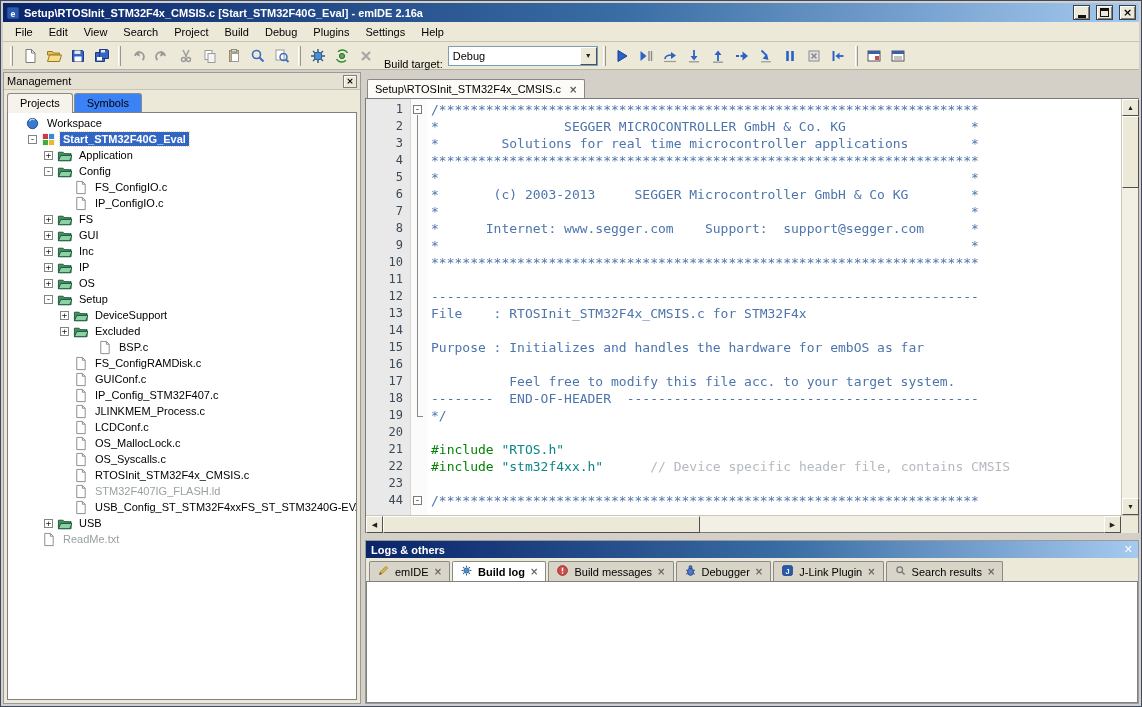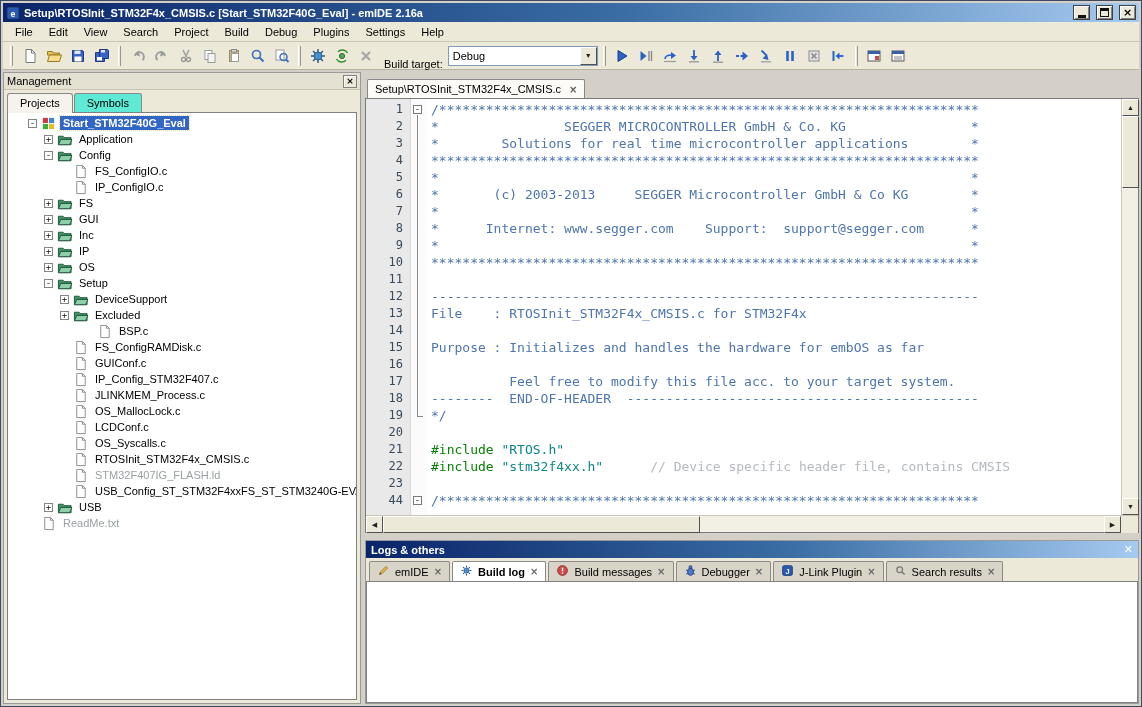--- a/index.html
+++ b/index.html
@@ -41,21 +41,21 @@
   .main{flex:1;display:flex;min-height:0}
   .left-panel{width:358px;flex:0 0 358px;display:flex;flex-direction:column;background:#ece9d8;
     border:1px solid #9a9a9a;margin:2px 0 0 0}
   .panel-header{height:17px;flex:0 0 17px;display:flex;align-items:center;padding:0 3px;
     background:#e4e1d2;border-bottom:1px solid #c8c4b4}
   .panel-header .ph-title{flex:1}
   .smallx{width:14px;height:13px;background:#ece9d8;border:1px solid #808080;
     box-shadow:inset 1px 1px 0 #fff;display:flex;align-items:center;justify-content:center;
     font:bold 9px "DejaVu Sans",sans-serif;cursor:default}
   .panel-tabs{height:22px;flex:0 0 22px;display:flex;align-items:flex-end;padding:3px 3px 0 3px;gap:1px}
-  .ptab{height:19px;padding:3px 12px 0 12px;background:#5eead4;border:1px solid #8a8a8a;border-bottom:none;
+  .ptab{height:19px;padding:3px 12px 0 12px;background:#3b82f6;border:1px solid #8a8a8a;border-bottom:none;
     border-radius:3px 3px 0 0;cursor:default}
   .ptab.active{background:#f5f3ec;margin-bottom:-1px;height:20px;z-index:2}
   .tree{flex:1;background:#fff;border:1px solid #808080;margin:0 3px 3px 3px;overflow:hidden;padding-top:2px}
   .trow{height:16px;display:flex;align-items:center;white-space:nowrap;cursor:default}
   .exp{width:9px;height:9px;flex:0 0 9px;border:1px solid #848484;background:#fff;margin-right:4px;
     display:flex;align-items:center;justify-content:center;font:9px/7px "DejaVu Sans Mono",monospace;color:#222}
   .exp-sp{width:13px;flex:0 0 13px}
   .ticon{width:15px;height:15px;flex:0 0 15px;margin-right:4px;display:flex;align-items:center}
   .tlabel{padding:1px 3px}
   .tlabel.sel{background:#3166c4;color:#fff;font-weight:bold;outline:1px dotted #e8d8a0}
@@ -354,20 +354,30 @@
     <div class="left-panel">
       <div class="panel-header">
         <span class="ph-title">Management</span>
         <span class="smallx">×</span>
       </div>
       <div class="panel-tabs">
         <span class="ptab active">Projects</span>
         <span class="ptab">Symbols</span>
       </div>
       <div class="tree">
+          <div class="trow" style="padding-left: 4px;">
+            <span class="exp-sp"></span>
+            <span class="ticon">
+              <svg viewBox="0 0 16 16" width="15" height="15">
+                <circle cx="8" cy="8" r="5.5" fill="#3a7ad0" stroke="#1d4a8a"></circle>
+                <path d="M4.8 5.5a4 4 0 0 1 5.4-1.4" stroke="#bcd6f5" fill="none" stroke-width="1.4"></path>
+              </svg>
+            </span>
+            <span class="tlabel">Workspace</span>
+          </div>
           <div class="trow" style="padding-left: 20px;">
             <span class="exp">-</span>
             <span class="ticon">
               <svg viewBox="0 0 16 16" width="15" height="15">
                 <rect x="2" y="2" width="5.5" height="5.5" fill="#d03a3a"></rect>
                 <rect x="8.5" y="2" width="5.5" height="5.5" fill="#3a8ad0"></rect>
                 <rect x="2" y="8.5" width="5.5" height="5.5" fill="#3ab03a"></rect>
                 <rect x="8.5" y="8.5" width="5.5" height="5.5" fill="#e0c030"></rect>
               </svg>
             </span>
@@ -544,31 +554,31 @@
             <span class="tlabel">JLINKMEM_Process.c</span>
           </div>
           <div class="trow" style="padding-left: 52px;">
             <span class="exp-sp"></span>
             <span class="ticon">
               <svg viewBox="0 0 16 16" width="15" height="15">
                 <path d="M4 1.5h6L13 4.5v10H4z" fill="#fff" stroke="#8a8a8a"></path>
                 <path d="M10 1.5v3h3" fill="none" stroke="#8a8a8a"></path>
               </svg>
             </span>
+            <span class="tlabel">LCDConf.c</span>
+          </div>
+          <div class="trow" style="padding-left: 52px;">
+            <span class="exp-sp"></span>
+            <span class="ticon">
+              <svg viewBox="0 0 16 16" width="15" height="15">
+                <path d="M4 1.5h6L13 4.5v10H4z" fill="#fff" stroke="#8a8a8a"></path>
+                <path d="M10 1.5v3h3" fill="none" stroke="#8a8a8a"></path>
+              </svg>
+            </span>
             <span class="tlabel">OS_MallocLock.c</span>
-          </div>
-          <div class="trow" style="padding-left: 52px;">
-            <span class="exp-sp"></span>
-            <span class="ticon">
-              <svg viewBox="0 0 16 16" width="15" height="15">
-                <path d="M4 1.5h6L13 4.5v10H4z" fill="#fff" stroke="#8a8a8a"></path>
-                <path d="M10 1.5v3h3" fill="none" stroke="#8a8a8a"></path>
-              </svg>
-            </span>
-            <span class="tlabel">LCDConf.c</span>
           </div>
           <div class="trow" style="padding-left: 52px;">
             <span class="exp-sp"></span>
             <span class="ticon">
               <svg viewBox="0 0 16 16" width="15" height="15">
                 <path d="M4 1.5h6L13 4.5v10H4z" fill="#fff" stroke="#8a8a8a"></path>
                 <path d="M10 1.5v3h3" fill="none" stroke="#8a8a8a"></path>
               </svg>
             </span>
             <span class="tlabel">OS_Syscalls.c</span>

